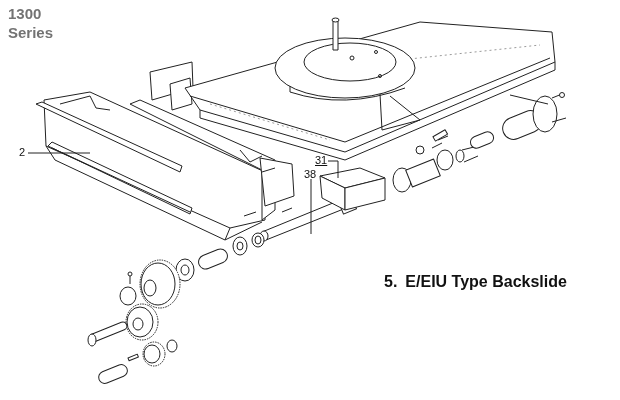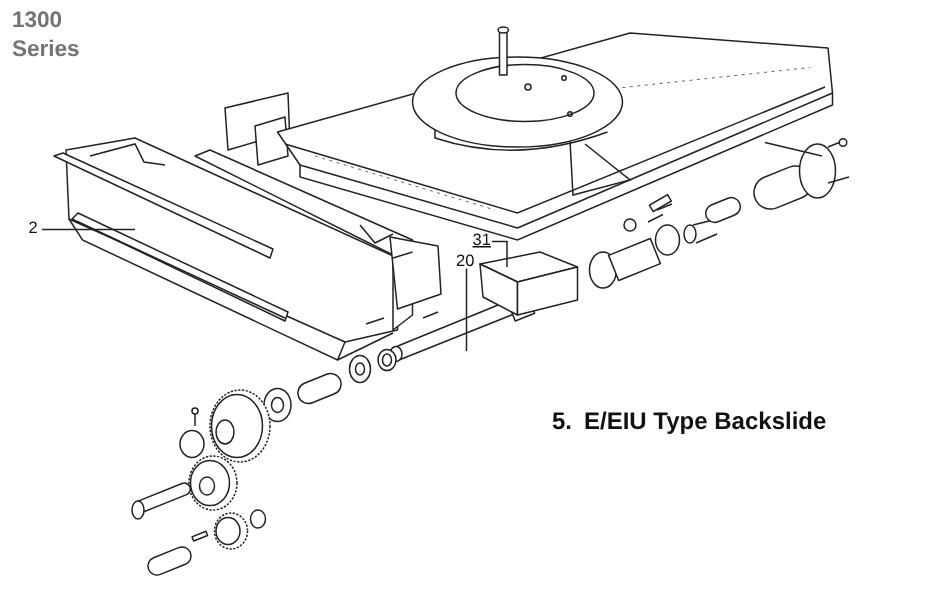--- a/index.html
+++ b/index.html
@@ -1,19 +1,19 @@
 <!DOCTYPE html>
 <html><head>
 <meta charset="utf-8">
 <style>
   html, body { margin: 0; padding: 0; background: #ffffff; }
   .canvas { position: relative; width: 620px; height: 400px; overflow: hidden; background: #fff; font-family: "Liberation Sans", sans-serif; }
   .series { position: absolute; left: 8px; top: 4px; color: #737373; font-weight: bold; font-size: 15px; line-height: 19px; }
   .series div { margin: 0; }
-  .caption { position: absolute; left: 368px; top: 273px; font-size: 16px; font-weight: bold; color: #111; white-space: nowrap; }
+  .caption { position: absolute; left: 384px; top: 273px; font-size: 16px; font-weight: bold; color: #111; white-space: nowrap; }
   .caption .num { margin-right: 8px; }
   .callout { position: absolute; font-size: 11px; color: #111; }
   svg { position: absolute; left: 0; top: 0; }
   .ln { fill: #fff; stroke: #222; stroke-width: 1; stroke-linejoin: round; }
   .ln2 { fill: none; stroke: #222; stroke-width: 1; }
   .thin { fill: none; stroke: #555; stroke-width: 0.6; stroke-dasharray: 2 3; }
 </style>
 </head>
 <body>
 
@@ -150,20 +150,20 @@
     </g>
 
     <g>
       <line class="ln2" x1="28" y1="153" x2="90" y2="153"></line>
       <line class="ln2" x1="311" y1="179" x2="311" y2="234"></line>
       <polyline class="ln2" points="328,161 338,161 338,178"></polyline>
     </g>
   </svg>
 
   <div class="callout" style="left:19px; top:146px;">2</div>
-  <div class="callout" style="left:304px; top:168px;">20</div>
+  <div class="callout" style="left:304px; top:168px;">38</div>
   <div class="callout" style="left:315px; top:154px;text-decoration:underline;">31</div>
 
   <div class="caption">
     <span class="num">5.</span><span>E/EIU Type Backslide</span>
   </div>
 
 </div>
 
 </body></html>

